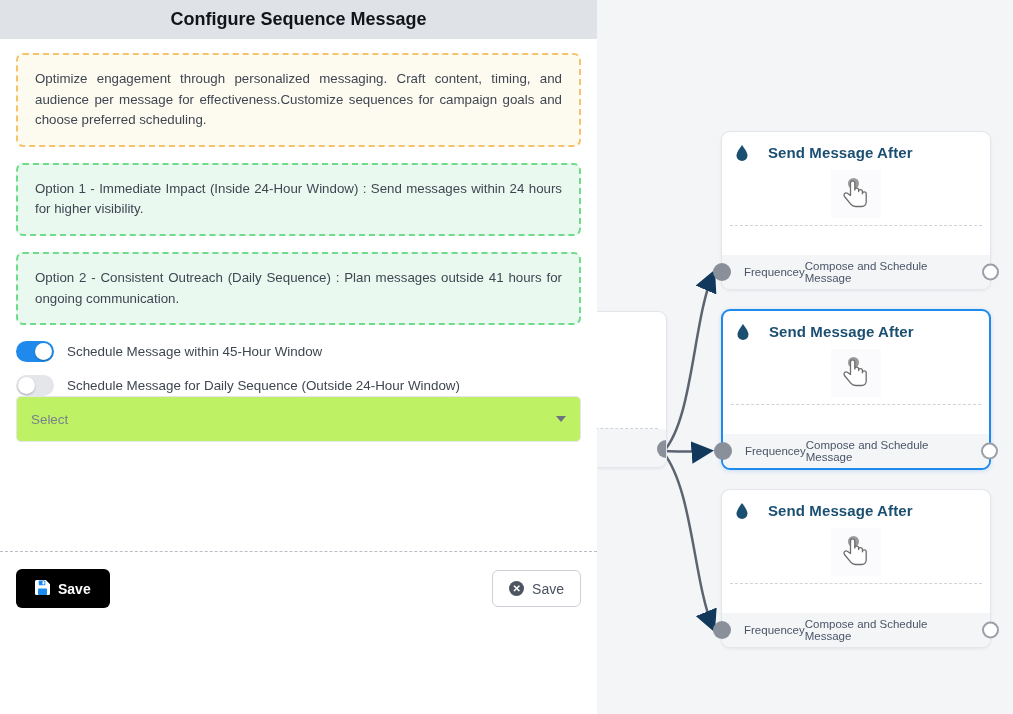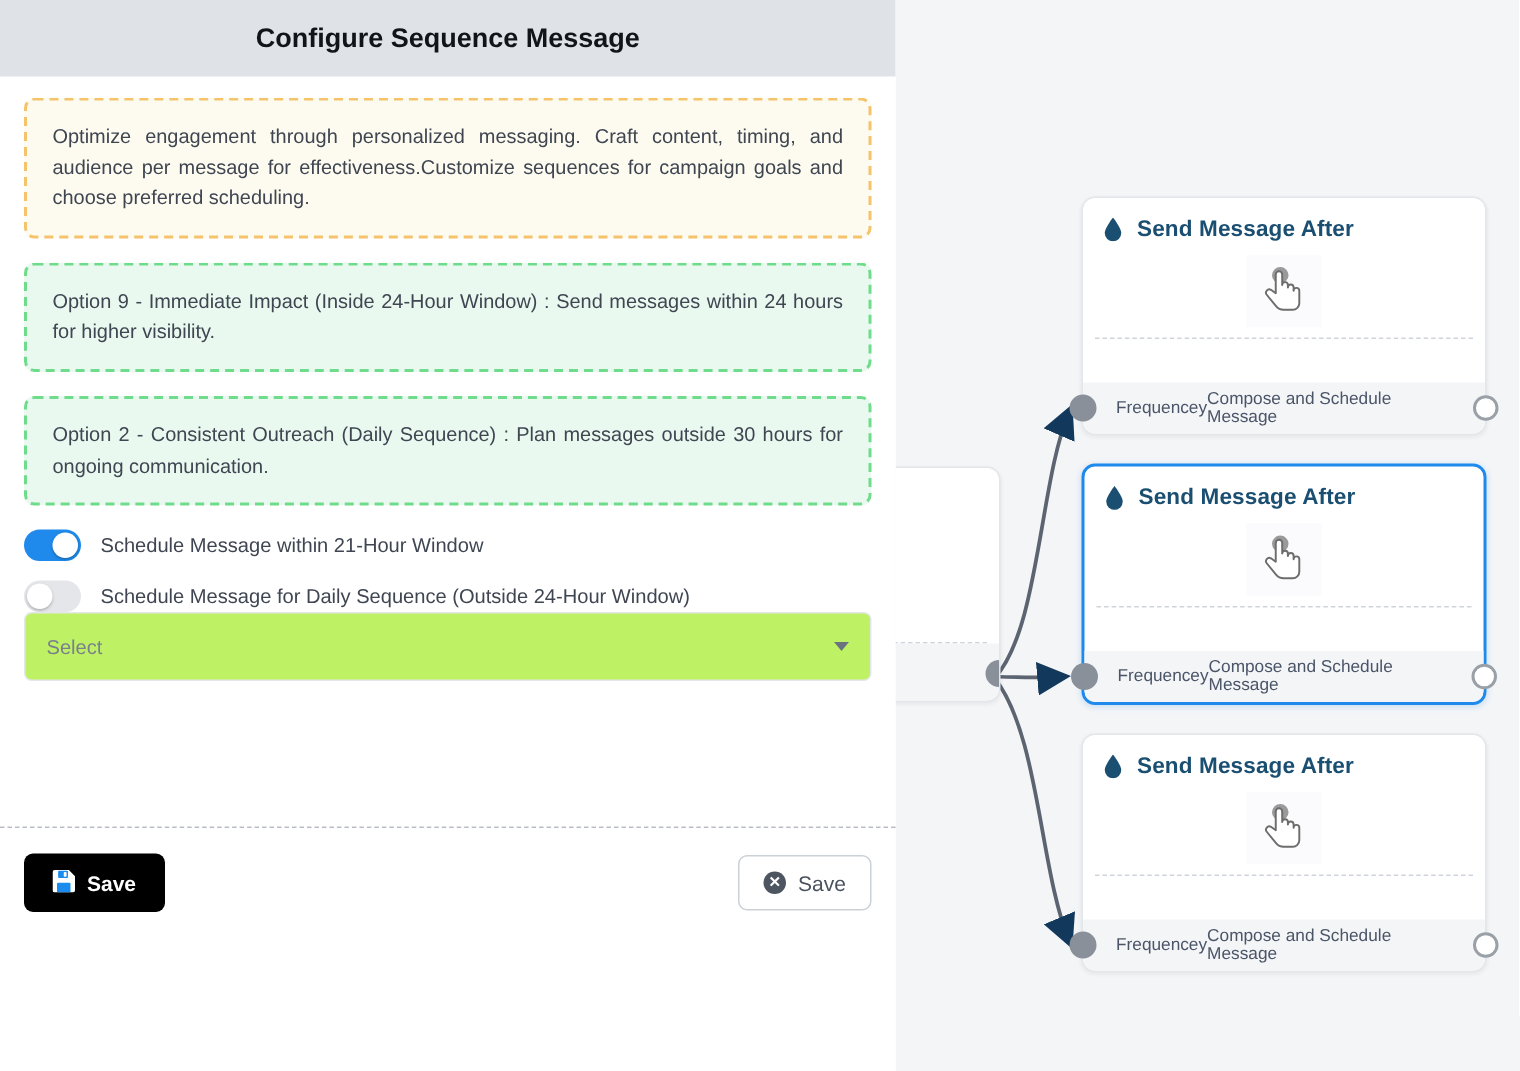--- a/index.html
+++ b/index.html
@@ -28,21 +28,21 @@
     border: 1px solid #e3e6ea;
     border-radius: 9px;
     box-shadow: 0 1px 3px rgba(16,24,40,0.07);
   }
   .node.selected {
     border: 2px solid #1f8aeb;
     box-shadow: 0 1px 4px rgba(31,138,235,0.22);
   }
   .node-body { height: 93px; padding: 12px 14px 0 14px; position: relative; }
   .node-title {
-    display: flex; align-items: center; gap: 10px;
+    display: flex; align-items: center; gap: 20px;
     color: #1b4f72; font-size: 15px; font-weight: bold;
     letter-spacing: 0.1px;
   }
   .drop-icon { display: block; }
   .hand-wrap {
     position: absolute; left: 0; right: 0; top: 38px;
     display: flex; justify-content: center;
   }
   .hand-box {
     width: 50px; height: 48px;
@@ -95,21 +95,21 @@
     width: 18px; height: 18px; border-radius: 50%; background: #8a909a;
   }
 
   
   .panel {
     position: absolute; left: 0; top: 0;
     width: 597px; height: 714px;
     background: #ffffff;
   }
   .panel-header {
-    height: 51px; background: #dfe3e8;
+    height: 39px; background: #dfe3e8;
     display: flex; align-items: center; justify-content: center;
   }
   .panel-title { font-size: 18px; font-weight: bold; color: #111418; }
 
   .panel-content { padding: 14px 16px 0 16px; }
 
   .callout {
     border-radius: 7px;
     padding: 14px 17px;
     font-size: 13.3px;
@@ -316,28 +316,28 @@
 
   <div class="panel">
 
     <div class="panel-header">
       <div class="panel-title">Configure Sequence Message</div>
     </div>
 
     <div class="panel-content">
 
       <div class="callout callout-warn">Optimize engagement through personalized messaging. Craft content, timing, and audience per message for effectiveness.Customize sequences for campaign goals and choose preferred scheduling.</div>
-      <div class="callout callout-ok">Option 9 - Immediate Impact (Inside 24-Hour Window) : Send messages within 24 hours for higher visibility.</div>
-      <div class="callout callout-ok">Option 2 - Consistent Outreach (Daily Sequence) : Plan messages outside 30 hours for ongoing communication.</div>
+      <div class="callout callout-ok">Option 1 - Immediate Impact (Inside 24-Hour Window) : Send messages within 24 hours for higher visibility.</div>
+      <div class="callout callout-ok">Option 2 - Consistent Outreach (Daily Sequence) : Plan messages outside 41 hours for ongoing communication.</div>
 
       <div class="toggle-row">
         <div class="switch on">
           <div class="knob"></div>
         </div>
-        <div class="toggle-label">Schedule Message within 21-Hour Window</div>
+        <div class="toggle-label">Schedule Message within 45-Hour Window</div>
       </div>
 
       <div class="toggle-row">
         <div class="switch">
           <div class="knob"></div>
         </div>
         <div class="toggle-label">Schedule Message for Daily Sequence (Outside 24-Hour Window)</div>
       </div>
 
       <div class="select">

